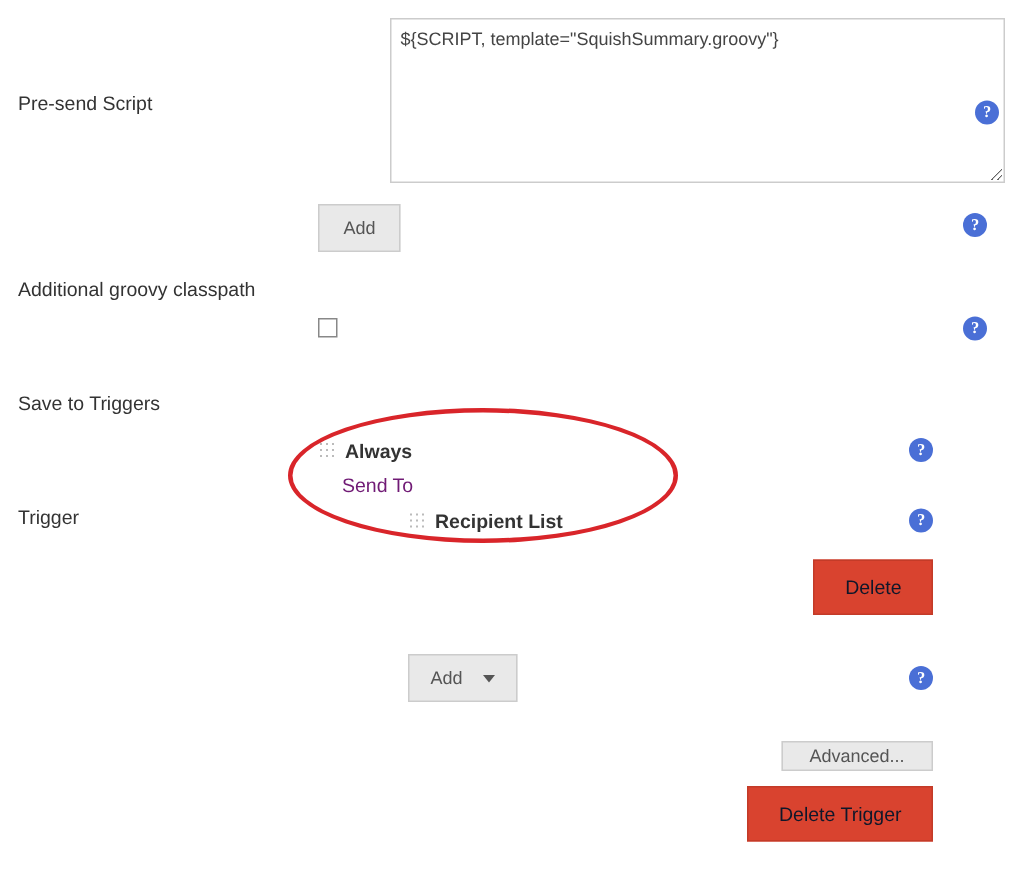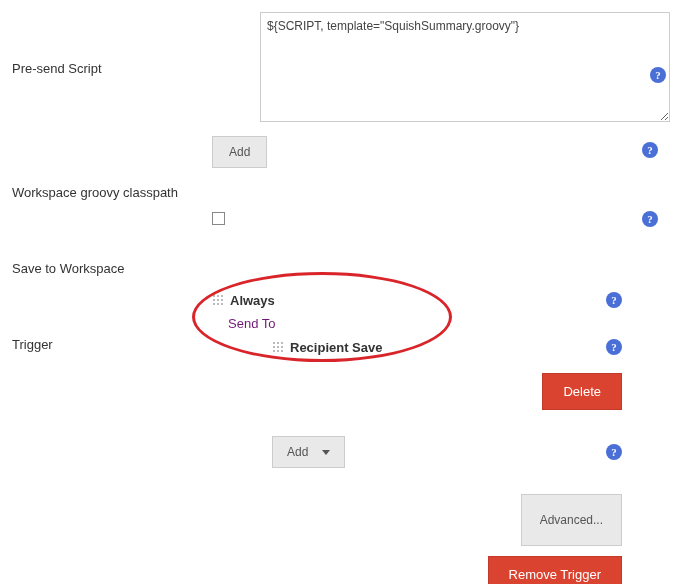--- a/index.html
+++ b/index.html
@@ -41,21 +41,21 @@
     background: #e9e9e9;
     border: 1px solid #ccc;
     padding: 8px 16px;
     font-size: 12px;
     color: #555;
     cursor: pointer;
   }
   .btn-red {
     background: #d9432f;
     border: 1px solid #c33b28;
-    color: #ffffff;
+    color: #0f172a;
     padding: 10px 20px;
     font-size: 13px;
     cursor: pointer;
   }
   .checkbox {
     width: 13px; height: 13px;
     border: 1px solid #888;
     background: #fff;
     display: inline-block;
     cursor: pointer;
@@ -112,29 +112,29 @@
 
 <div class="row">
   <div class="label-col">Pre-send Script</div>
   <div class="control-col">
     <textarea style="">${SCRIPT, template="SquishSummary.groovy"}</textarea>
     <span class="help-icon help-right" style="top:55px;">?</span>
   </div>
 </div>
 
 <div class="row" style="margin-top:14px;">
-  <div class="label-col">Workspace groovy classpath</div>
+  <div class="label-col">Additional groovy classpath</div>
   <div class="control-col" style="flex-direction:row; align-items:center;">
     <button class="btn-gray">Add</button>
     <span class="help-icon help-right" style="top:6px;">?</span>
   </div>
 </div>
 
 <div class="row">
-  <div class="label-col">Save to Workspace</div>
+  <div class="label-col">Save to Triggers</div>
   <div class="control-col" style="flex-direction:row; align-items:center;">
     <span class="checkbox"></span>
     <span class="help-icon help-right" style="top:-1px;">?</span>
   </div>
 </div>
 
 <div class="row">
   <div class="label-col">Trigger</div>
   <div class="control-col">
     <div class="trigger-block">
@@ -143,38 +143,38 @@
       <div class="trigger-line">
         <span class="drag-handle"></span>
         <span class="trigger-label">Always</span>
         <span class="help-icon" style="margin-left:auto;">?</span>
       </div>
 
       <div class="sendto">Send To</div>
 
       <div class="recipient">
         <span class="drag-handle"></span>
-        <span class="trigger-label">Recipient Save</span>
+        <span class="trigger-label">Recipient List</span>
         <span class="help-icon" style="margin-left:auto;">?</span>
       </div>
 
       <div class="right-align" style="margin-top:14px;">
         <button class="btn-red">Delete</button>
       </div>
 
       <div style="display:flex; align-items:center; margin-top:26px;">
         <div style="width:60px;"></div>
         <div class="dropdown">
           <span>Add</span>
           <span class="caret-down"></span>
         </div>
         <span class="help-icon" style="margin-left:auto;">?</span>
       </div>
 
       <div class="stack-right" style="margin-top:26px;">
-        <button class="btn-gray" style="padding:18px 18px;">Advanced...</button>
-        <button class="btn-red">Remove Trigger</button>
+        <button class="btn-gray" style="padding:2px 18px;">Advanced...</button>
+        <button class="btn-red">Delete Trigger</button>
       </div>
     </div>
 
 
   </div>
 </div>
 
 </body></html>

